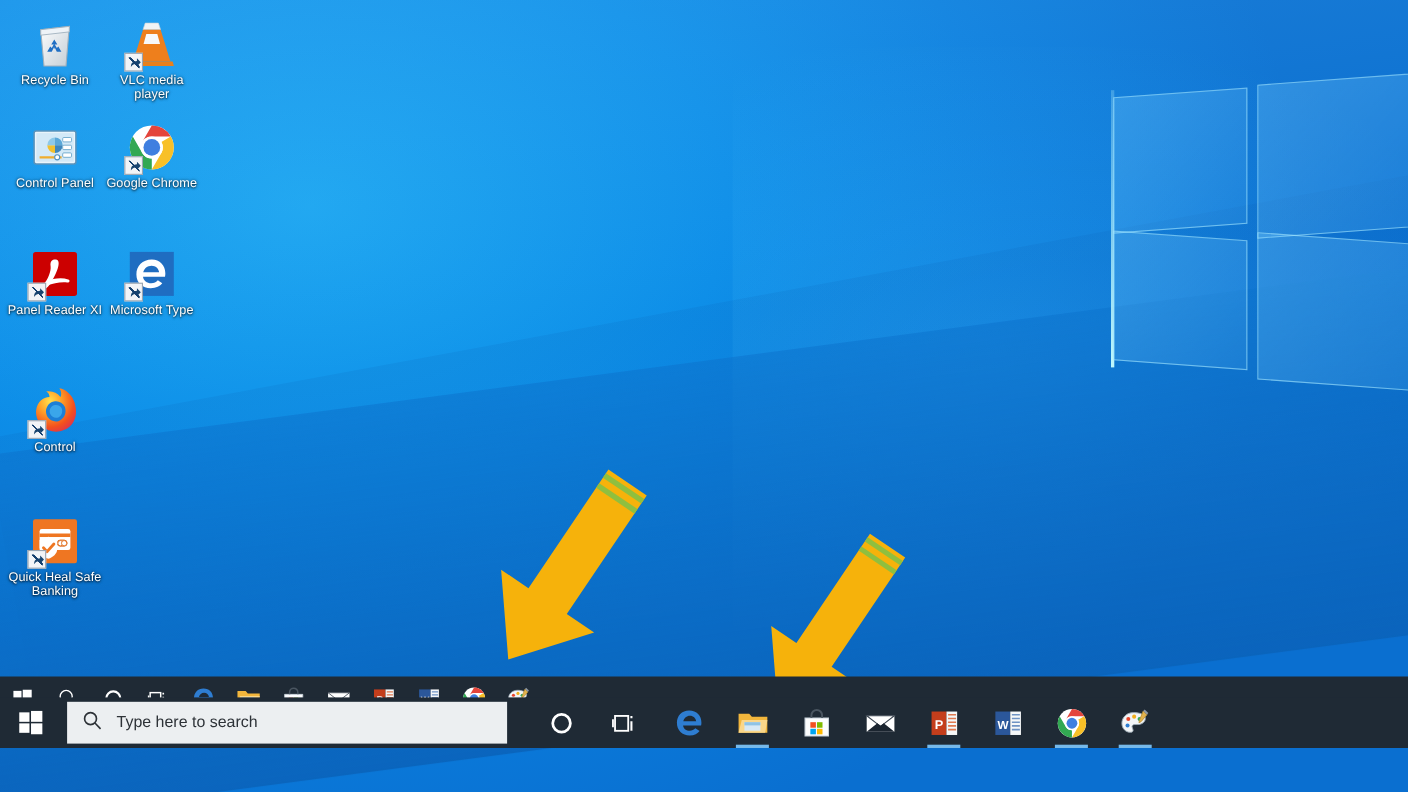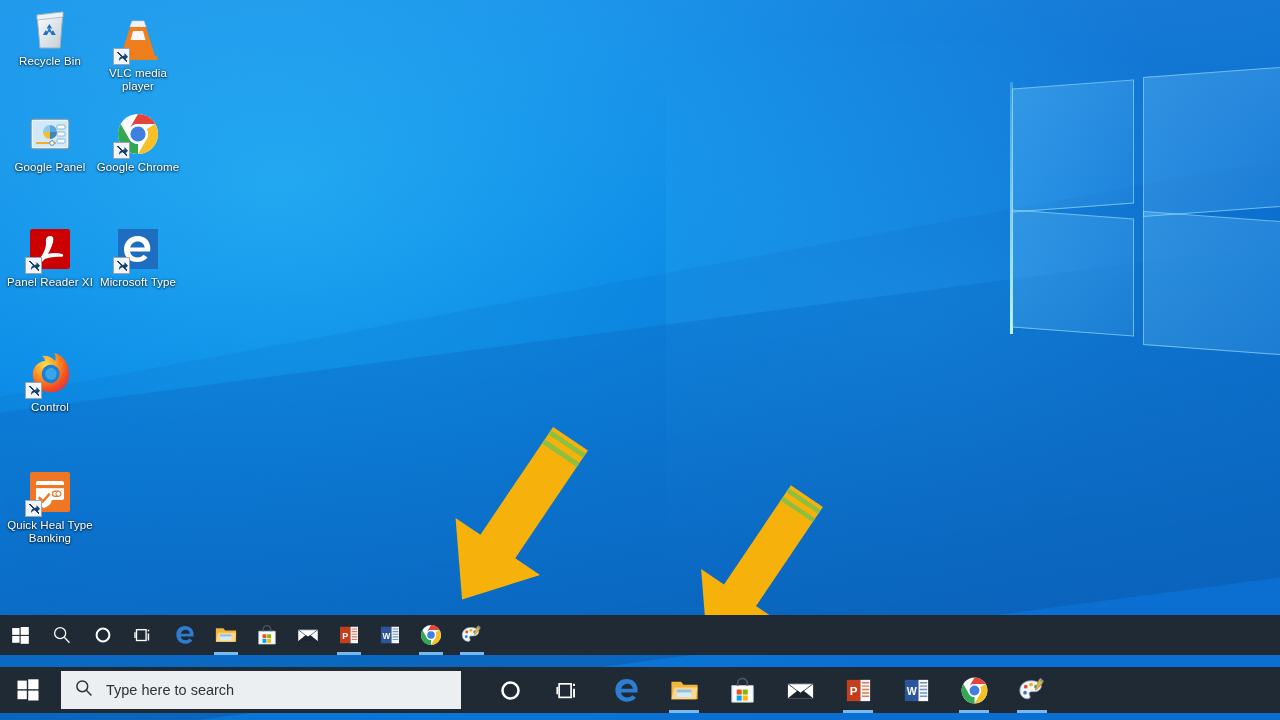--- a/index.html
+++ b/index.html
@@ -124,21 +124,21 @@
 
   
   .taskbar {
     position: absolute; left: 0;
     width: 1280px;
     background: #1f2a35;
     display: flex;
     align-items: center;
   }
   .taskbar-mini { top: 615px; height: 40px; }
-  .taskbar-main { top: 634px; height: 46px; margin-top: 33px; }
+  .taskbar-main { top: 634px; height: 46px; }
 
   .tb-item {
     position: relative;
     height: 100%;
     display: flex;
     align-items: center;
     justify-content: center;
     cursor: default;
   }
   .tb-item .running {
@@ -188,21 +188,21 @@
     <div class="wp-logo">
       <div class="logo-edge"></div>
       <div class="pane pane-tl"></div>
       <div class="pane pane-tr"></div>
       <div class="pane pane-bl"></div>
       <div class="pane pane-br"></div>
     </div>
   </div>
 
   <div class="desk-icons" id="desk-icons">
-      <div class="desk-icon" style="left: 6px; top: 4px;">
+      <div class="desk-icon" style="left: 6px; top: 16px;">
         <div class="icon-art"><svg width="48" height="48" viewBox="0 0 48 48">
             <defs>
               <linearGradient id="rbG" x1="0" y1="0" x2="1" y2="1">
                 <stop offset="0" stop-color="#fdfefe"></stop>
                 <stop offset="1" stop-color="#c4ced6"></stop>
               </linearGradient>
             </defs>
             <path d="M11 11 L37 8 L34 44 L14 44 Z" fill="url(#rbG)" stroke="#9fb0bd" stroke-width="1"></path>
             <path d="M11 11 L37 8 L37 13 L11 16 Z" fill="#eef3f7" stroke="#9fb0bd" stroke-width="0.8"></path>
             <g fill="#1f6fc4" transform="translate(16,19) scale(0.46)">
@@ -233,21 +233,21 @@
             <path d="M17 22 A7 7 0 0 0 24 29 L24 22 Z" fill="#f2c02e"></path>
             <path d="M24 15 A7 7 0 0 1 31 22 L24 22 Z" fill="#5ba8d8"></path>
             <path d="M24 15 A7 7 0 0 0 17 22 L24 22 Z" fill="#8fc9e8"></path>
             <path d="M31 22 A7 7 0 0 1 24 29 L24 22 Z" fill="#3f86bb"></path>
             <rect x="31" y="15" width="8" height="4" rx="1" fill="#fff" stroke="#6aa6cb" stroke-width="0.8"></rect>
             <rect x="31" y="22" width="8" height="4" rx="1" fill="#fff" stroke="#6aa6cb" stroke-width="0.8"></rect>
             <rect x="31" y="29" width="8" height="4" rx="1" fill="#fff" stroke="#6aa6cb" stroke-width="0.8"></rect>
             <line x1="10" y1="33" x2="30" y2="33" stroke="#f0ad2e" stroke-width="2"></line>
             <circle cx="26" cy="33" r="2.3" fill="#fff" stroke="#4d8fc0" stroke-width="1"></circle>
           </svg></div>
-        <div class="icon-label">Google Panel</div>
+        <div class="icon-label">Control Panel</div>
       </div>
       <div class="desk-icon" style="left: 94px; top: 110px;">
         <div class="icon-art"><svg width="48" height="48" viewBox="0 0 48 48">
             <circle cx="24" cy="24" r="20" fill="#fff"></circle>
             <path d="M24 4 A20 20 0 0 1 41.3 14 L24 14 A10 10 0 0 0 15.3 19 Z" fill="#e4453b"></path>
             <path d="M41.3 14 A20 20 0 0 1 24 44 L32.7 29 A10 10 0 0 0 32.7 19 Z" fill="#f8c027"></path>
             <path d="M24 44 A20 20 0 0 1 6.7 14 L15.3 29 A10 10 0 0 0 24 34 Z" fill="#32a852"></path>
             <circle cx="24" cy="24" r="10" fill="#fff"></circle>
             <circle cx="24" cy="24" r="7.6" fill="#3f7fe0"></circle>
           </svg><span class="shortcut">
@@ -308,21 +308,21 @@
             <rect x="26" y="23" width="9" height="5.5" rx="2.7" fill="#f5f7f8" stroke="#e06814" stroke-width="0.9"></rect>
             <circle cx="29" cy="25.8" r="2.4" fill="#fff" stroke="#e06814" stroke-width="0.8"></circle>
             <circle cx="32.3" cy="25.8" r="2.4" fill="#fff" stroke="#e06814" stroke-width="0.8"></circle>
             <path d="M18 20 L26 23 L26 31 C26 35.5 22 38.5 18 40 C14 38.5 10 35.5 10 31 L10 23 Z" fill="#fff"></path>
             <path d="M13.5 30 L16.8 33.5 L23 26.5" fill="none" stroke="#ef7622" stroke-width="2.6" stroke-linecap="round" stroke-linejoin="round"></path>
           </svg><span class="shortcut">
             <svg width="13" height="13" viewBox="0 0 13 13">
               <path d="M3 10 C3 6 5 4.6 8.5 4.4 L8.5 2 L12 5.7 L8.5 9.4 L8.5 7 C6 7.1 4.3 8 3 10 Z" fill="#19456f"></path>
             </svg>
           </span></div>
-        <div class="icon-label">Quick Heal Type Banking</div>
+        <div class="icon-label">Quick Heal Safe Banking</div>
       </div>
     </div>
 
   <div id="arrow-layer">
       <div class="arrow" style="left: 500px; top: 432px; transform: rotate(34deg) scale(1); transform-origin: center top;"><svg width="150" height="210" viewBox="0 0 150 210">
           <path d="M54 8 L96 8 L96 138 L126 138 L75 202 L24 138 L54 138 Z" fill="#f6b20b"></path>
           <rect x="54" y="12" width="42" height="5" fill="#8fbf3f"></rect>
           <rect x="54" y="23" width="42" height="5" fill="#8fbf3f"></rect>
         </svg></div>
       <div class="arrow" style="left: 736px; top: 490px; transform: rotate(34deg) scale(0.92); transform-origin: center top;"><svg width="150" height="210" viewBox="0 0 150 210">

